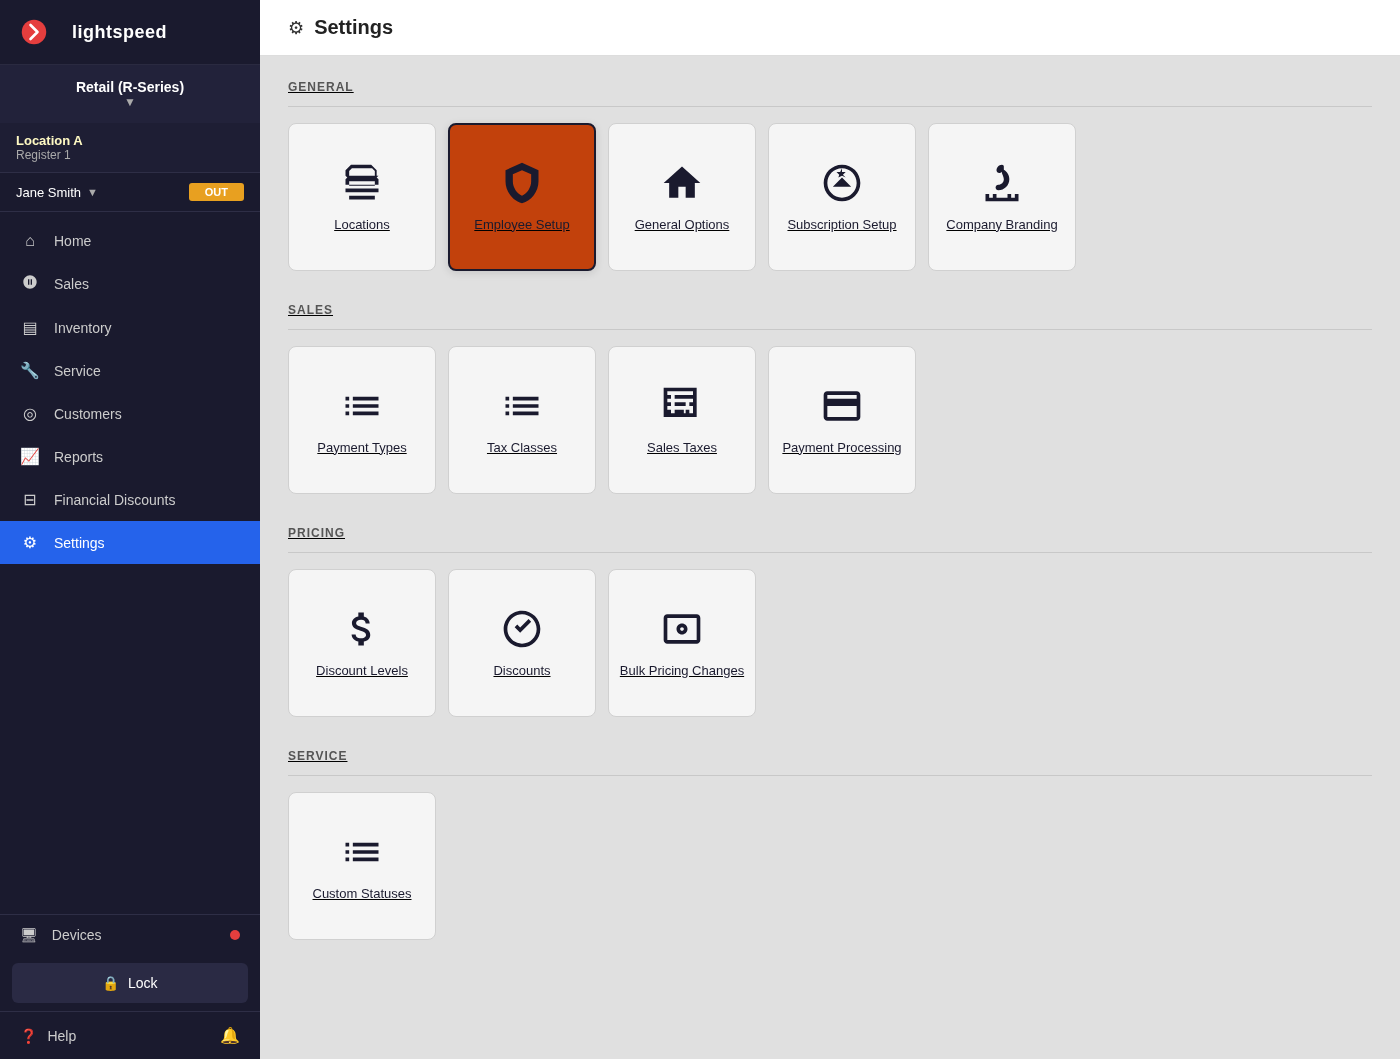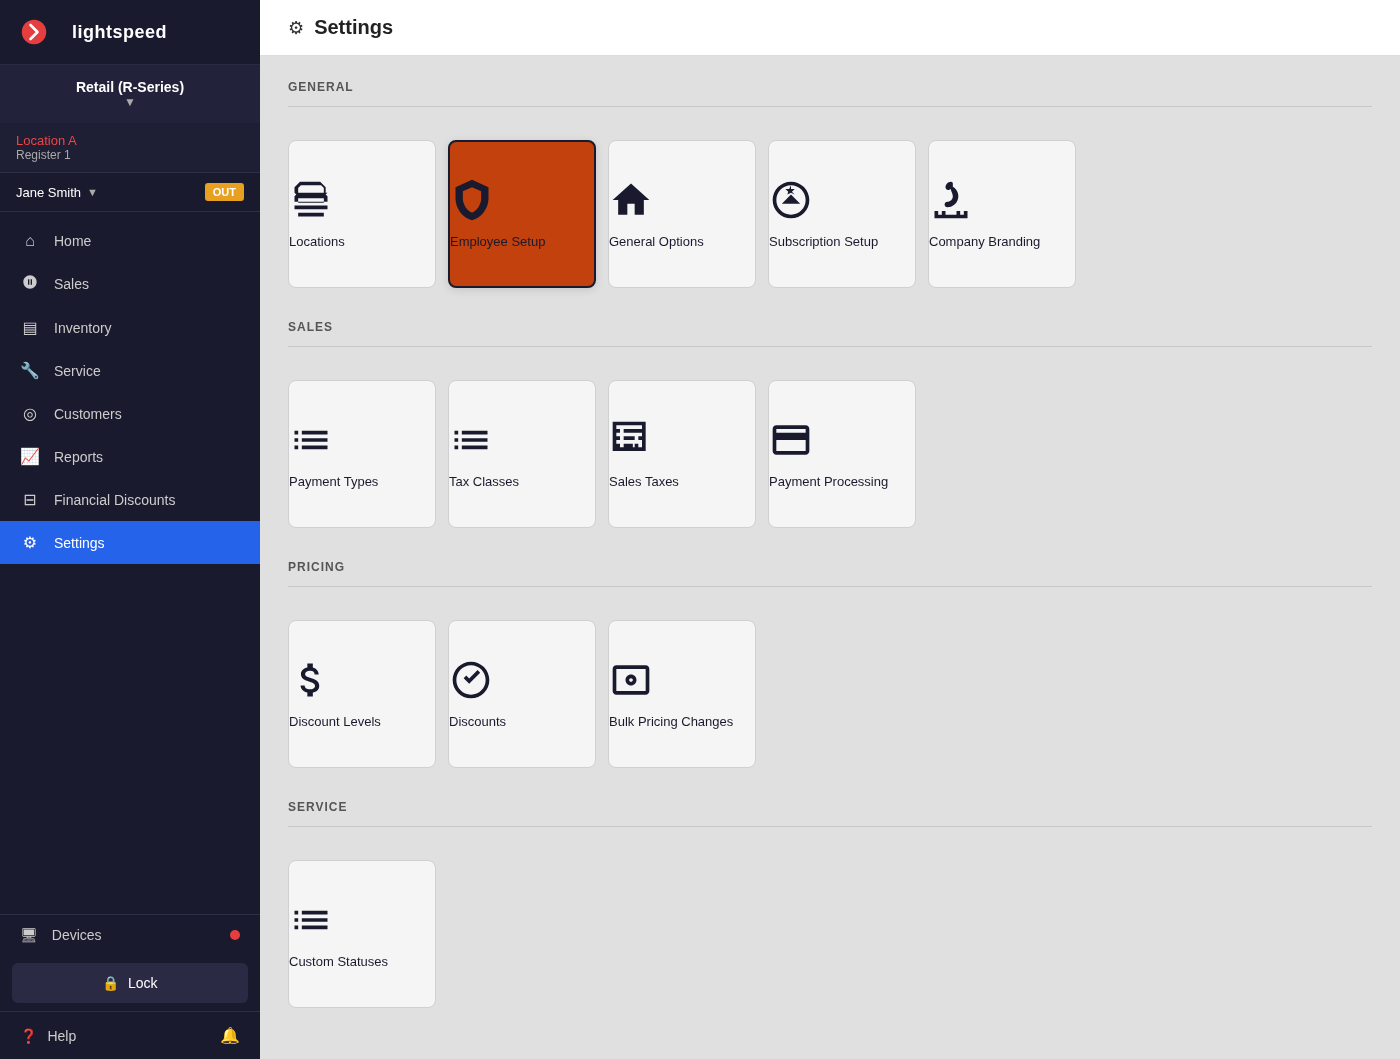--- a/index.html
+++ b/index.html
@@ -38,40 +38,40 @@
       justify-content: space-between;
       flex-direction: column;
     }
     .store-name { font-size: 14px; font-weight: 600; color: #fff; }
     .dropdown-arrow { color: #aaa; font-size: 12px; }
     .sidebar-location {
       padding: 10px 16px;
       background: #1e1e34;
       border-bottom: 1px solid #2e2e46;
     }
-    .location-name { font-size: 13px; color: #ef4444; font-weight: 400; }
+    .location-name { font-size: 13px; color: #fef9c3; font-weight: 700; }
     .register-name { font-size: 12px; color: #aaa; }
     .sidebar-user {
       padding: 10px 16px;
       background: #1a1a2e;
       display: flex;
       align-items: center;
       justify-content: space-between;
       border-bottom: 1px solid #2e2e46;
       text-align: center;
     }
     .user-info { display: flex; align-items: center; gap: 6px; }
     .user-name { font-size: 13px; color: #fff; font-weight: 500; }
     .user-arrow { font-size: 11px; color: #aaa; }
     .out-badge {
       background: #e8a020;
       color: #fff;
       font-size: 11px;
       font-weight: 700;
-      padding: 3px 8px;
+      padding: 3px 16px;
       border-radius: 3px;
     }
     .sidebar-nav {
       flex: 1;
       padding: 8px 0;
       overflow-y: auto;
     }
     .nav-item {
       display: flex;
       align-items: center;
@@ -171,44 +171,43 @@
       margin-bottom: 28px;
     }
     .card {
       background: #f5f5f5;
       border: 1px solid #d0d0d0;
       border-radius: 8px;
       width: 148px;
       height: 148px;
       display: flex;
       flex-direction: column;
-      align-items: flex-start;
+      align-items: center;
       justify-content: center;
       gap: 12px;
       cursor: pointer;
       transition: background 0.15s, box-shadow 0.15s;
-      margin-top: 17px;
     }
     .card.active {
       background: #c2410c;
       border: 2px solid #1a1a2e;
       box-shadow: 0 2px 8px rgba(0,0,0,0.12);
     }
     .card-label {
       font-size: 13px;
       font-weight: 500;
       color: #1a1a2e;
       text-align: center;
       line-height: 1.3;
     }
 
     
     .card svg { width: 44px; height: 44px; fill: #1a1a2e; }
 
-    .section-block { margin-bottom: 32px; }
+    .section-block { margin-bottom: 32px; text-decoration: underline; }
   </style>
 </head>
 <body>
 
 <div class="sidebar">
   <div class="sidebar-logo">
     <svg class="logo-icon" viewBox="0 0 32 32" fill="none" xmlns="http://www.w3.org/2000/svg">
       <circle cx="16" cy="16" r="14" fill="#e53e3e"></circle>
       <path d="M12 8 L20 16 L12 24" stroke="white" stroke-width="3" stroke-linecap="round" stroke-linejoin="round" fill="none"></path>
     </svg>

